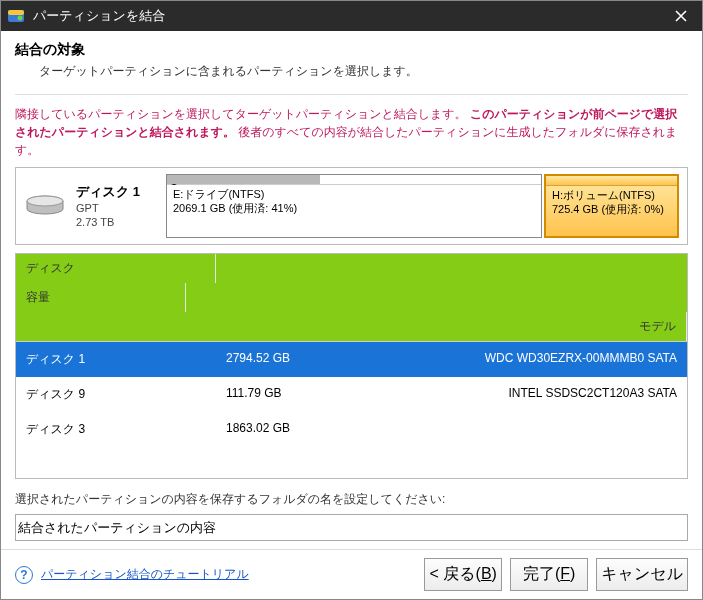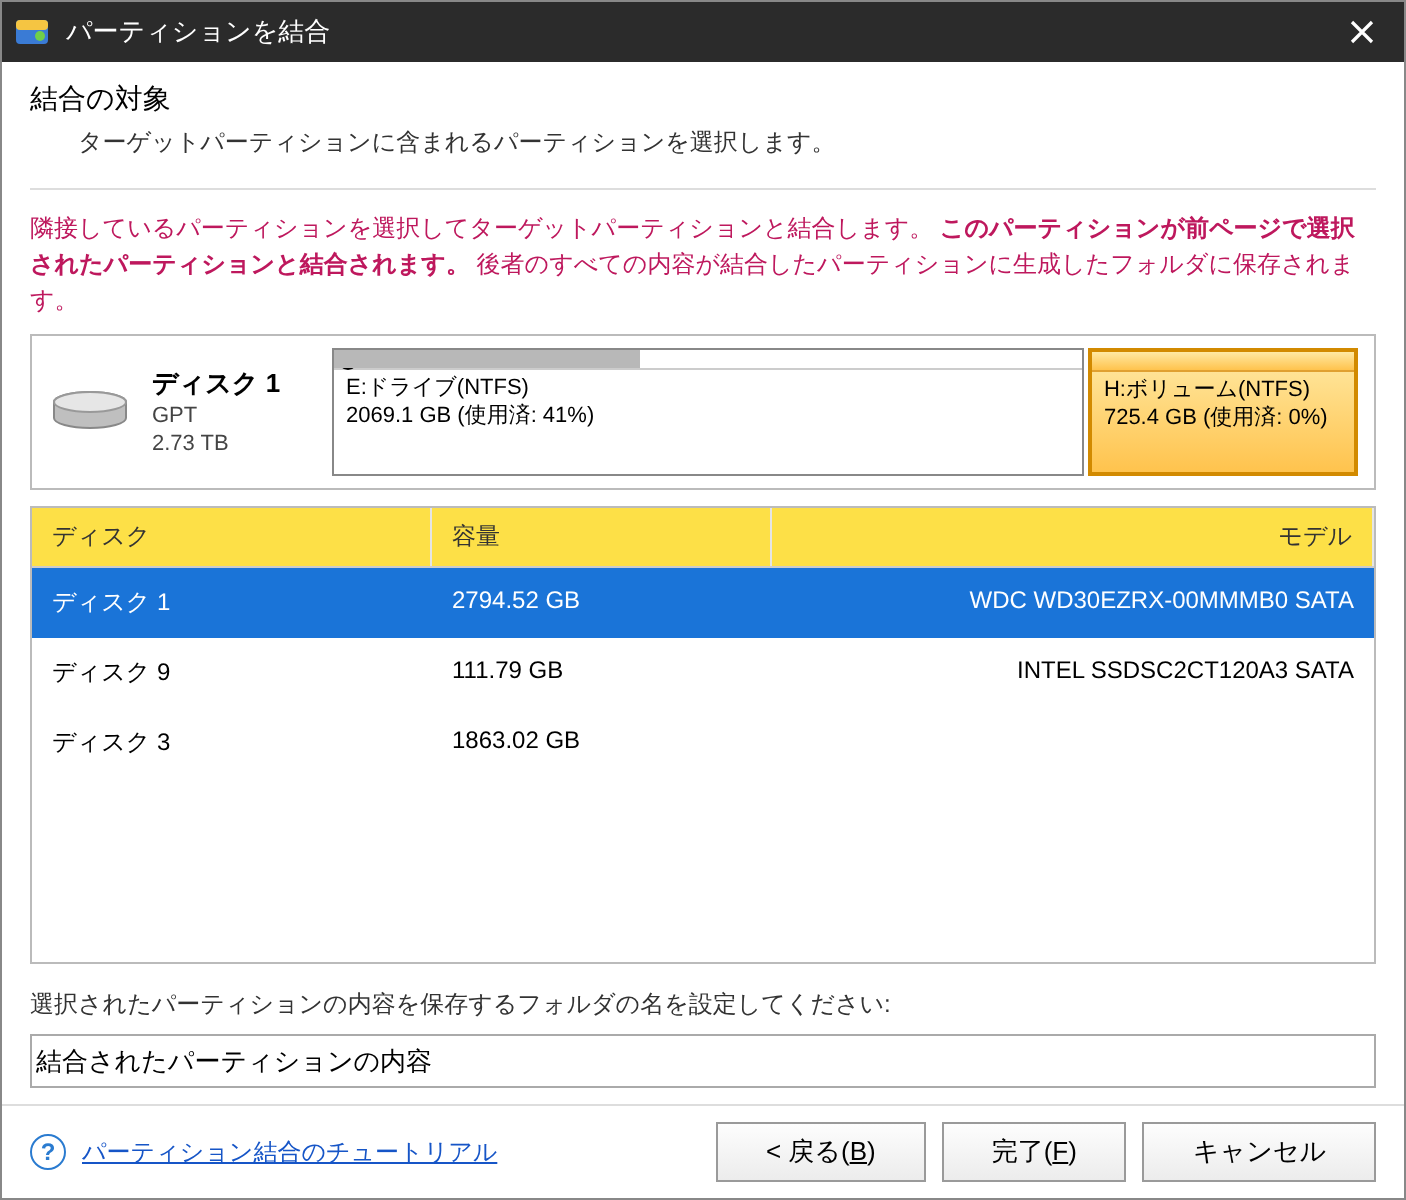--- a/index.html
+++ b/index.html
@@ -35,21 +35,21 @@
     font-size: 14px; cursor: pointer;
   }
   .content {
     flex: 1;
     padding: 10px 14px 0 14px;
     display: flex;
     flex-direction: column;
     min-height: 0;
   }
   .section-title {
-    font-weight: normal;
+    font-weight: bold;
     font-size: 14px;
     color: #000;
     margin-bottom: 4px;
   }
   .section-sub {
     margin: 0 0 10px 24px;
     color: #333;
   }
   .hr { border-top: 1px solid #ddd; margin: 4px 0 10px 0; }
   .instruction {
@@ -129,22 +129,23 @@
   .table {
     border: 1px solid #bbb;
     flex: 1;
     display: flex;
     flex-direction: column;
     min-height: 0;
     margin-bottom: 12px;
   }
   .thead {
     display: flex;
-    background: #fde047;
+    background: #84cc16;
     border-bottom: 1px solid #ccc;
+    flex-direction: column;
   }
   .thead .cell {
     padding: 6px 10px;
     font-size: 12px;
     color: #333;
     border-right: 1px solid #e5e5e5;
   }
   .tbody { flex: 1; overflow: auto; }
   .row {
     display: flex;
@@ -184,26 +185,26 @@
     font-size: 12px;
   }
   .helplink {
     color: #1655c7;
     text-decoration: underline;
     cursor: pointer;
   }
   .spacer { flex: 1; }
   .btn {
     min-width: 78px;
-    padding: 5px 24px;
+    padding: 5px 4px;
     background: linear-gradient(#fdfdfd,#ececec);
     border: 1px solid #9a9a9a;
     cursor: pointer;
     font-family: inherit;
-    font-size: 13px;
+    font-size: 16px;
   }
   .btn .ul { text-decoration: underline; }
 </style>
 </head>
 <body>
 
 <div class="titlebar">
   <span class="ticon">
     <svg width="18" height="18" viewBox="0 0 18 18">
       <rect x="1" y="3" width="16" height="12" rx="2" fill="#3a7bd5"></rect>

